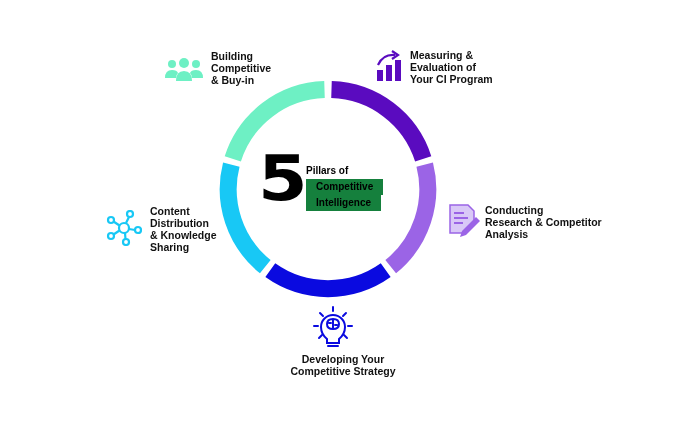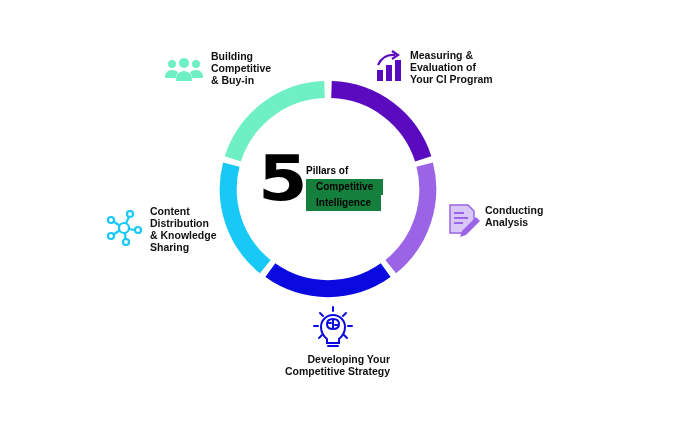--- a/index.html
+++ b/index.html
@@ -69,38 +69,39 @@
   <path d="M2 2 h18 l6 6 v10 l-10 12 H2z" fill="#d9c8f7" stroke="#9b64e6" stroke-width="1.5"></path>
   <g stroke="#9b64e6" stroke-width="2">
       <line x1="6" y1="10" x2="16" y2="10"></line>
       <line x1="6" y1="15" x2="20" y2="15"></line>
       <line x1="6" y1="20" x2="15" y2="20"></line>
     </g>
   <path d="M28 14 l4 4 l-14 14 l-6 2 l2-6z" fill="#9b64e6"></path>
 </svg>
 <div class="label" style="left:485px;top:204px">
   <span>Conducting</span>
+  <span>Research &amp; Competitor</span>
   <span>Analysis</span>
 </div>
 
 <svg class="icon" style="left:313px;top:306px" width="40" height="44">
   <g stroke="#0a0ae0" stroke-width="2" fill="none" stroke-linecap="round">
     <line x1="20" y1="1" x2="20" y2="5"></line>
       <line x1="7" y1="7" x2="10" y2="10"></line>
       <line x1="33" y1="7" x2="30" y2="10"></line>
     <line x1="1" y1="20" x2="5" y2="20"></line>
       <line x1="35" y1="20" x2="39" y2="20"></line>
     <line x1="6" y1="32" x2="9" y2="29"></line>
       <line x1="34" y1="32" x2="31" y2="29"></line>
     <path d="M14 33 q-6-5 -6-12 a12 12 0 0 1 24 0 q0 7 -6 12 v4 h-12z"></path>
     <line x1="15" y1="40" x2="25" y2="40"></line>
     <path d="M14 18 q0-5 6-5 q6 0 6 5 q0 5-6 5 q-6 0-6-5z M20 13 v10 M16 17 h2 M22 19 h2"></path>
   </g>
 </svg>
-<div class="label" style="left:272px;top:353px;text-align:right;width:118px">
+<div class="label" style="left:284px;top:353px;text-align:center;width:118px">
   <span>Developing Your</span>
   <span>Competitive Strategy</span>
 </div>
 
 <svg class="icon" style="left:106px;top:210px" width="36" height="36">
   <g stroke="#18c8f5" stroke-width="2.2" fill="none">
     <circle cx="18" cy="18" r="5"></circle>
     <circle cx="5" cy="10" r="3"></circle>
       <circle cx="24" cy="4" r="3"></circle>
       <circle cx="32" cy="20" r="3"></circle>

